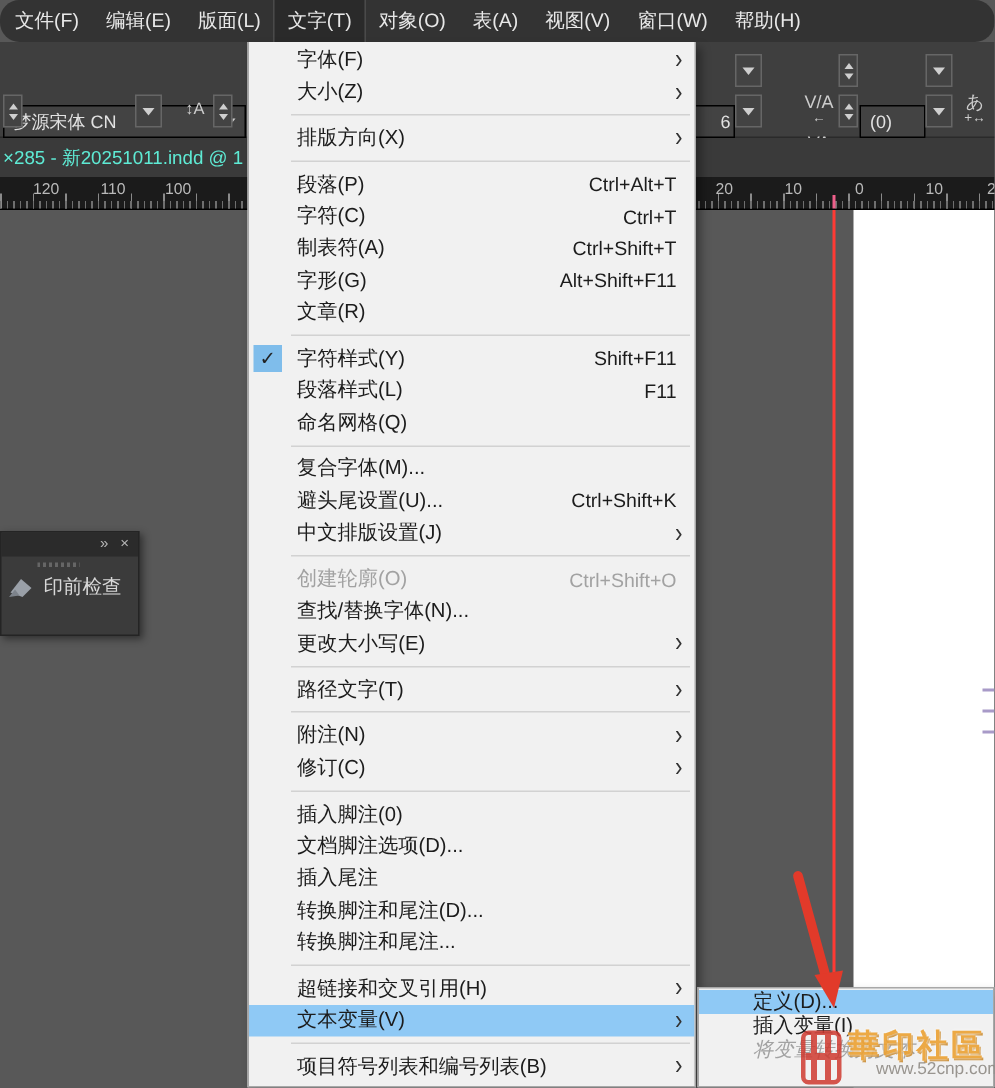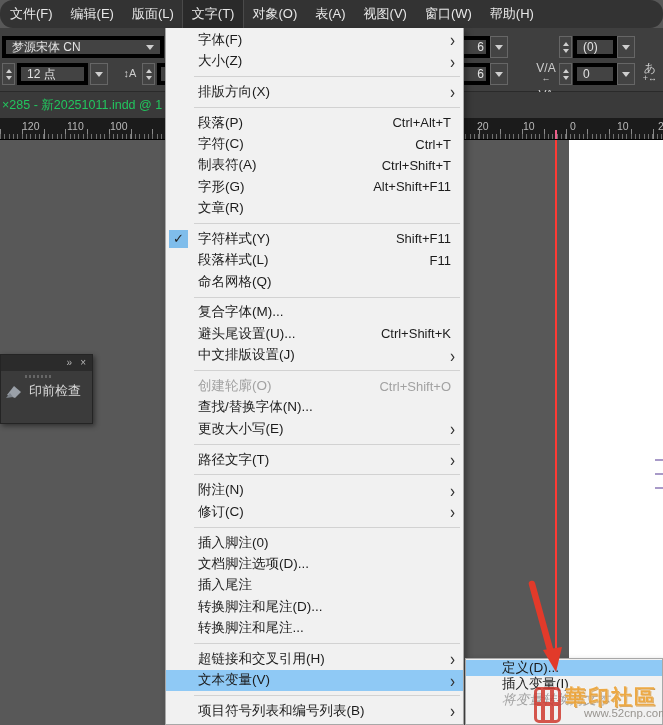--- a/index.html
+++ b/index.html
@@ -7,35 +7,35 @@
   body { font-family:"Liberation Sans","DejaVu Sans",sans-serif; background:#585858; position:relative; }
 
   
   .menubar { position:absolute; left:0; top:0; width:663px; height:28px; background:#333333;
     display:flex; align-items:stretch; padding-left:1px; z-index:6;border-radius:13px; }
   .mb-item { color:#e8e8e8; font-size:13px; display:flex; align-items:center; padding:0 9px; cursor:default; }
   .mb-item.active { background:#2a2a2a; outline:1px solid #4a4a4a; }
 
   
   .cpanel { position:absolute; left:0; top:28px; width:663px; height:64px; background:#3f3f3f; z-index:2; border-bottom:1px solid #2a2a2a; }
-  .field { position:absolute; background:#434343; border:4px solid #000000; color:#e2e2e2; font-size:12px;
-    display:flex; align-items:center; padding:0 6px; height:22px; }
+  .field { position:absolute; background:#434343; border:1px solid #000000; color:#e2e2e2; font-size:12px;
+    display:flex; align-items:center; padding:0 6px; height:22px;margin-top:34px; }
   .chevbox { position:absolute; width:18px; height:22px; background:#434343; border:1px solid #666666;
     display:flex; align-items:center; justify-content:center; }
   .tri-down { width:0; height:0; border-left:4px solid transparent; border-right:4px solid transparent; border-top:5px solid #cfcfcf; }
   .stepper { position:absolute; width:13px; height:22px; background:#434343; border:1px solid #666666;
     display:flex; flex-direction:column; align-items:center; justify-content:center; gap:3px; }
   .tri-up-s { width:0;height:0;border-left:3px solid transparent;border-right:3px solid transparent;border-bottom:4px solid #cfcfcf; }
   .tri-down-s { width:0;height:0;border-left:3px solid transparent;border-right:3px solid transparent;border-top:4px solid #cfcfcf; }
   .cp-icon { position:absolute; color:#cccccc; font-size:9px; line-height:1; text-align:center; }
   .cp-icon .big { font-size:12px; }
 
   
   .tabbar { position:absolute; left:0; top:92px; width:663px; height:26px; background:#3a3a3a; z-index:2; }
-  .doctab { position:absolute; left:0; top:0; height:26px; padding:0 8px 0 2px; color:#22c55e; font-size:12.5px;
+  .doctab { position:absolute; left:0; top:0; height:26px; padding:0 8px 0 2px; color:#5eead4; font-size:12.5px;
     display:flex; align-items:center; background:#3a3a3a; }
 
   
   .ruler { position:absolute; left:0; top:118px; width:663px; height:22px; background:#1b1b1b; z-index:2; border-bottom:1px solid #000; }
   .ruler-minor { position:absolute; bottom:0; left:0; width:100%; height:5px;
     background:repeating-linear-gradient(90deg,#6f6f6f 0 1px,transparent 1px 4.35px); }
   .ruler-major { position:absolute; bottom:0; left:0; width:100%; height:10px;
     background:repeating-linear-gradient(90deg,#8a8a8a 0 1px,transparent 1px 21.75px); }
   .ruler-label { position:absolute; top:2px; color:#b9b9b9; font-size:10.5px; }
   .ruler-guide-mark { position:absolute; bottom:0; width:2px; height:9px; background:#ee5f8a; }

